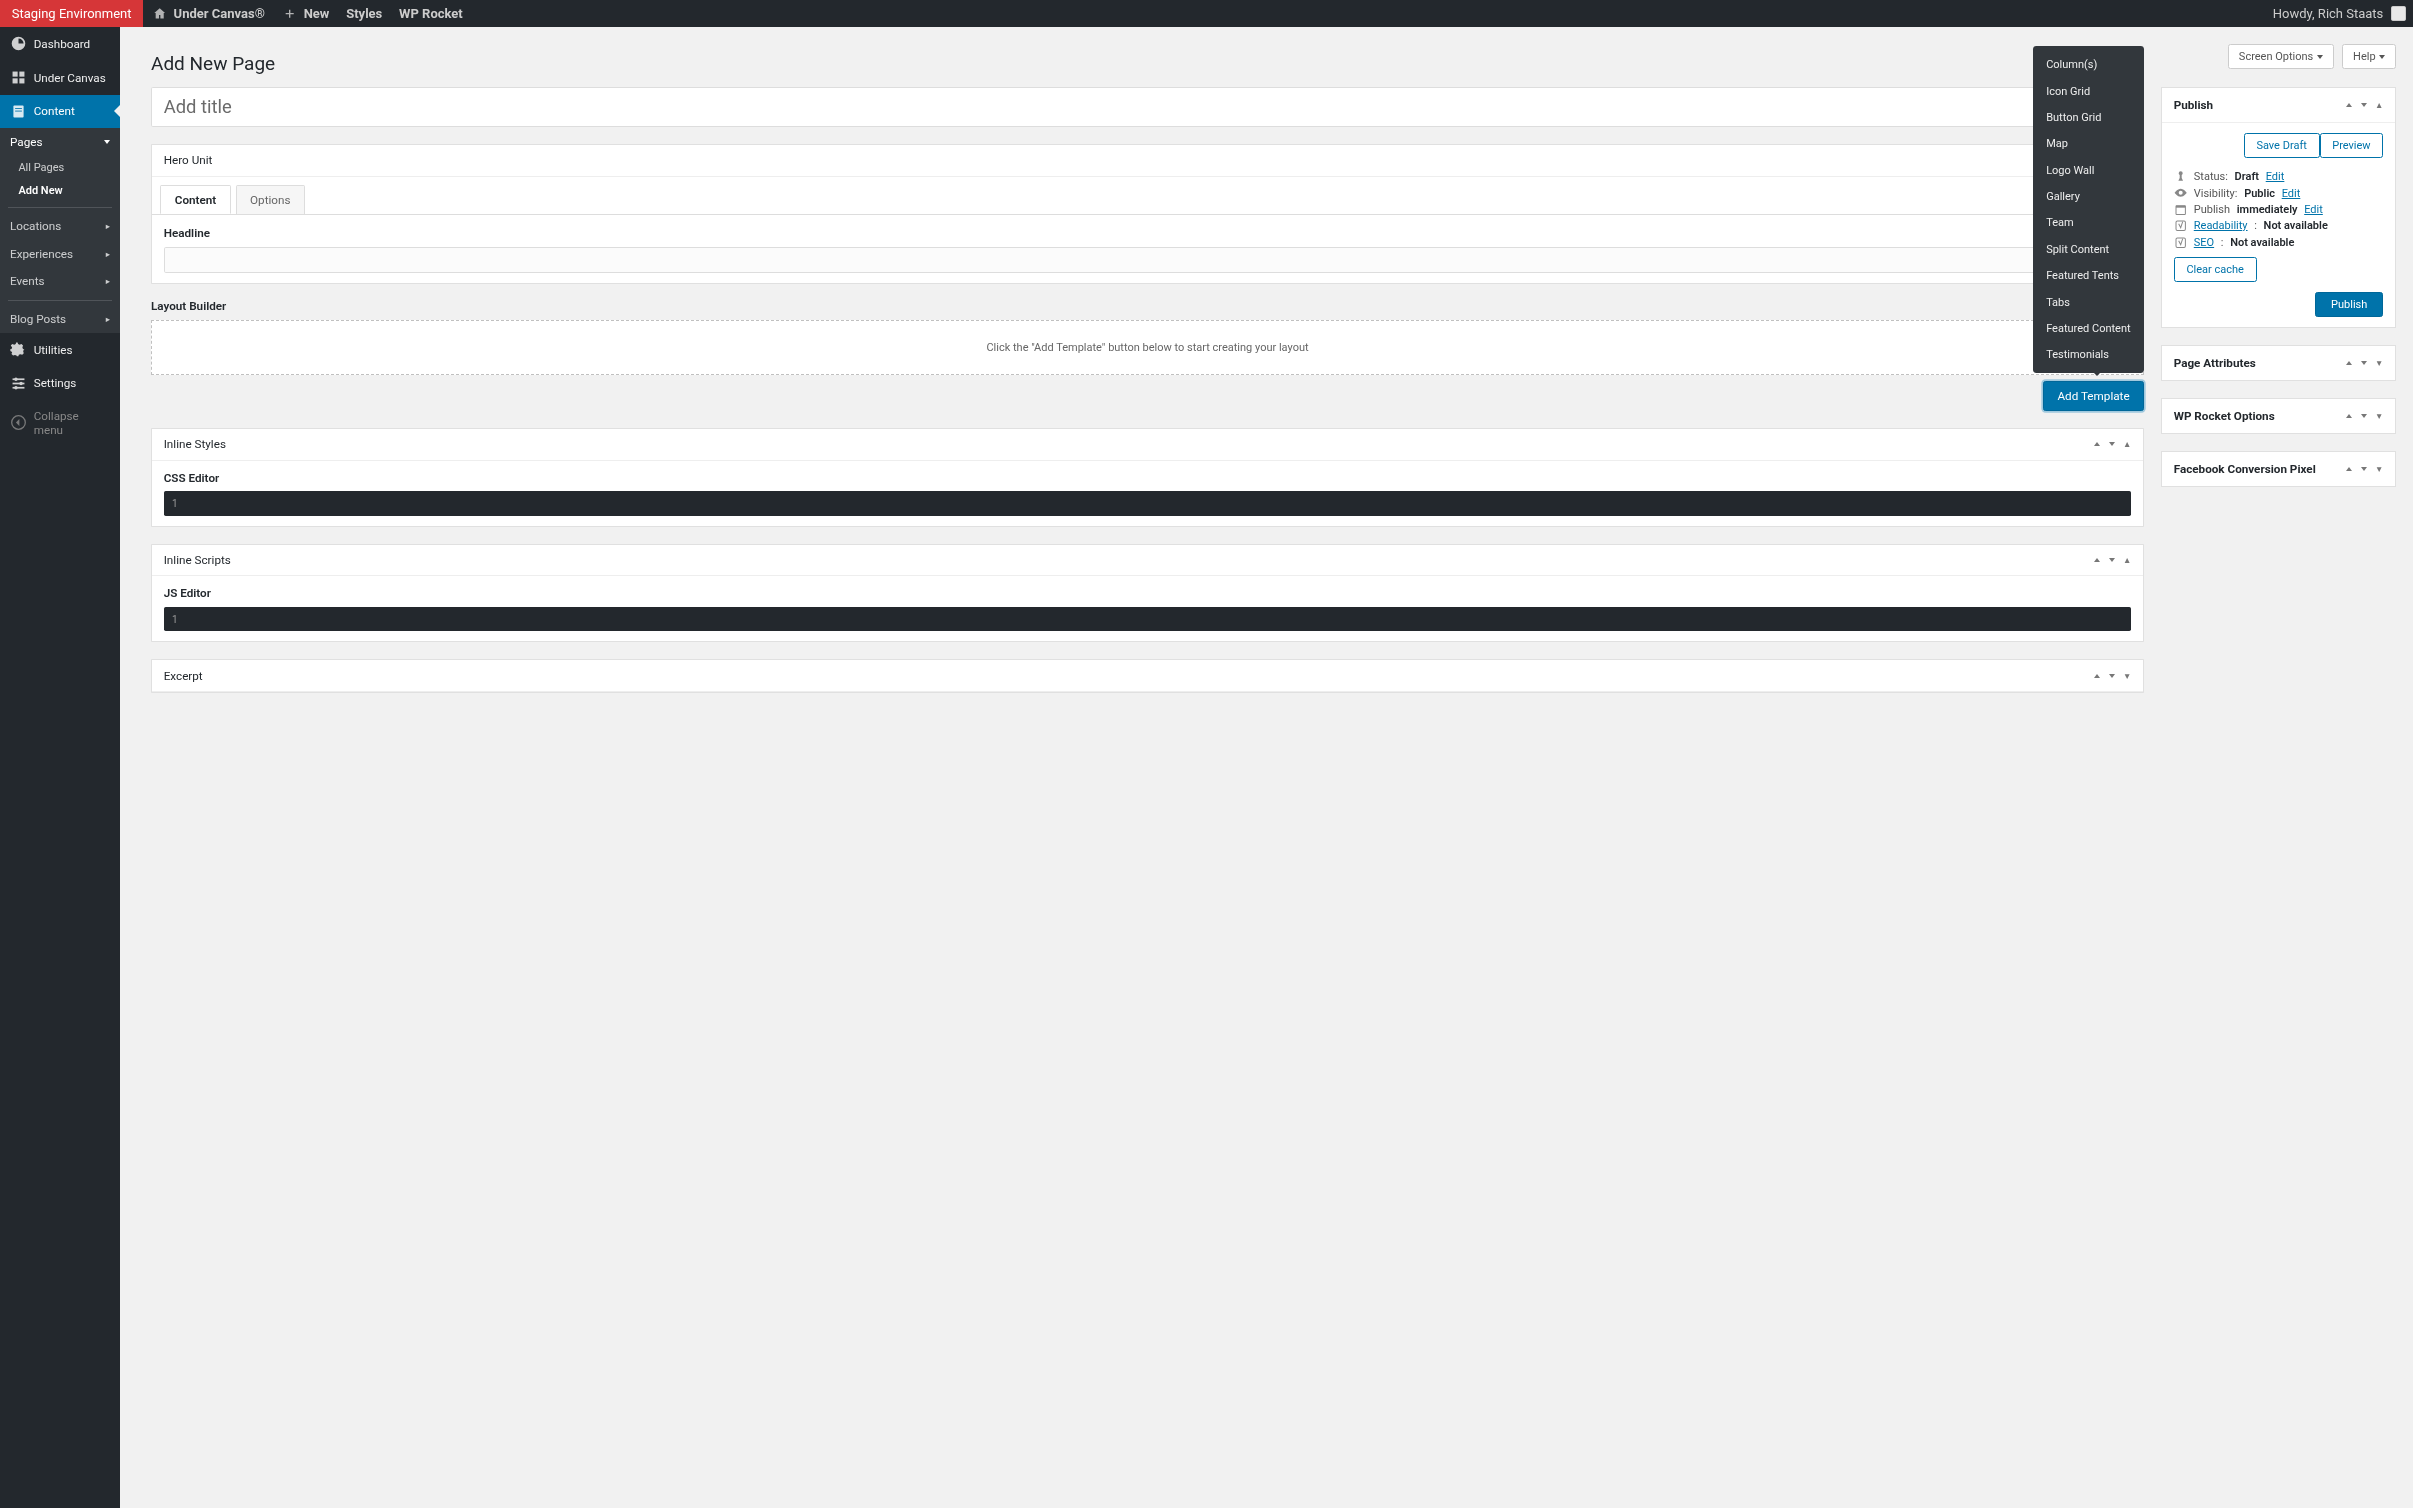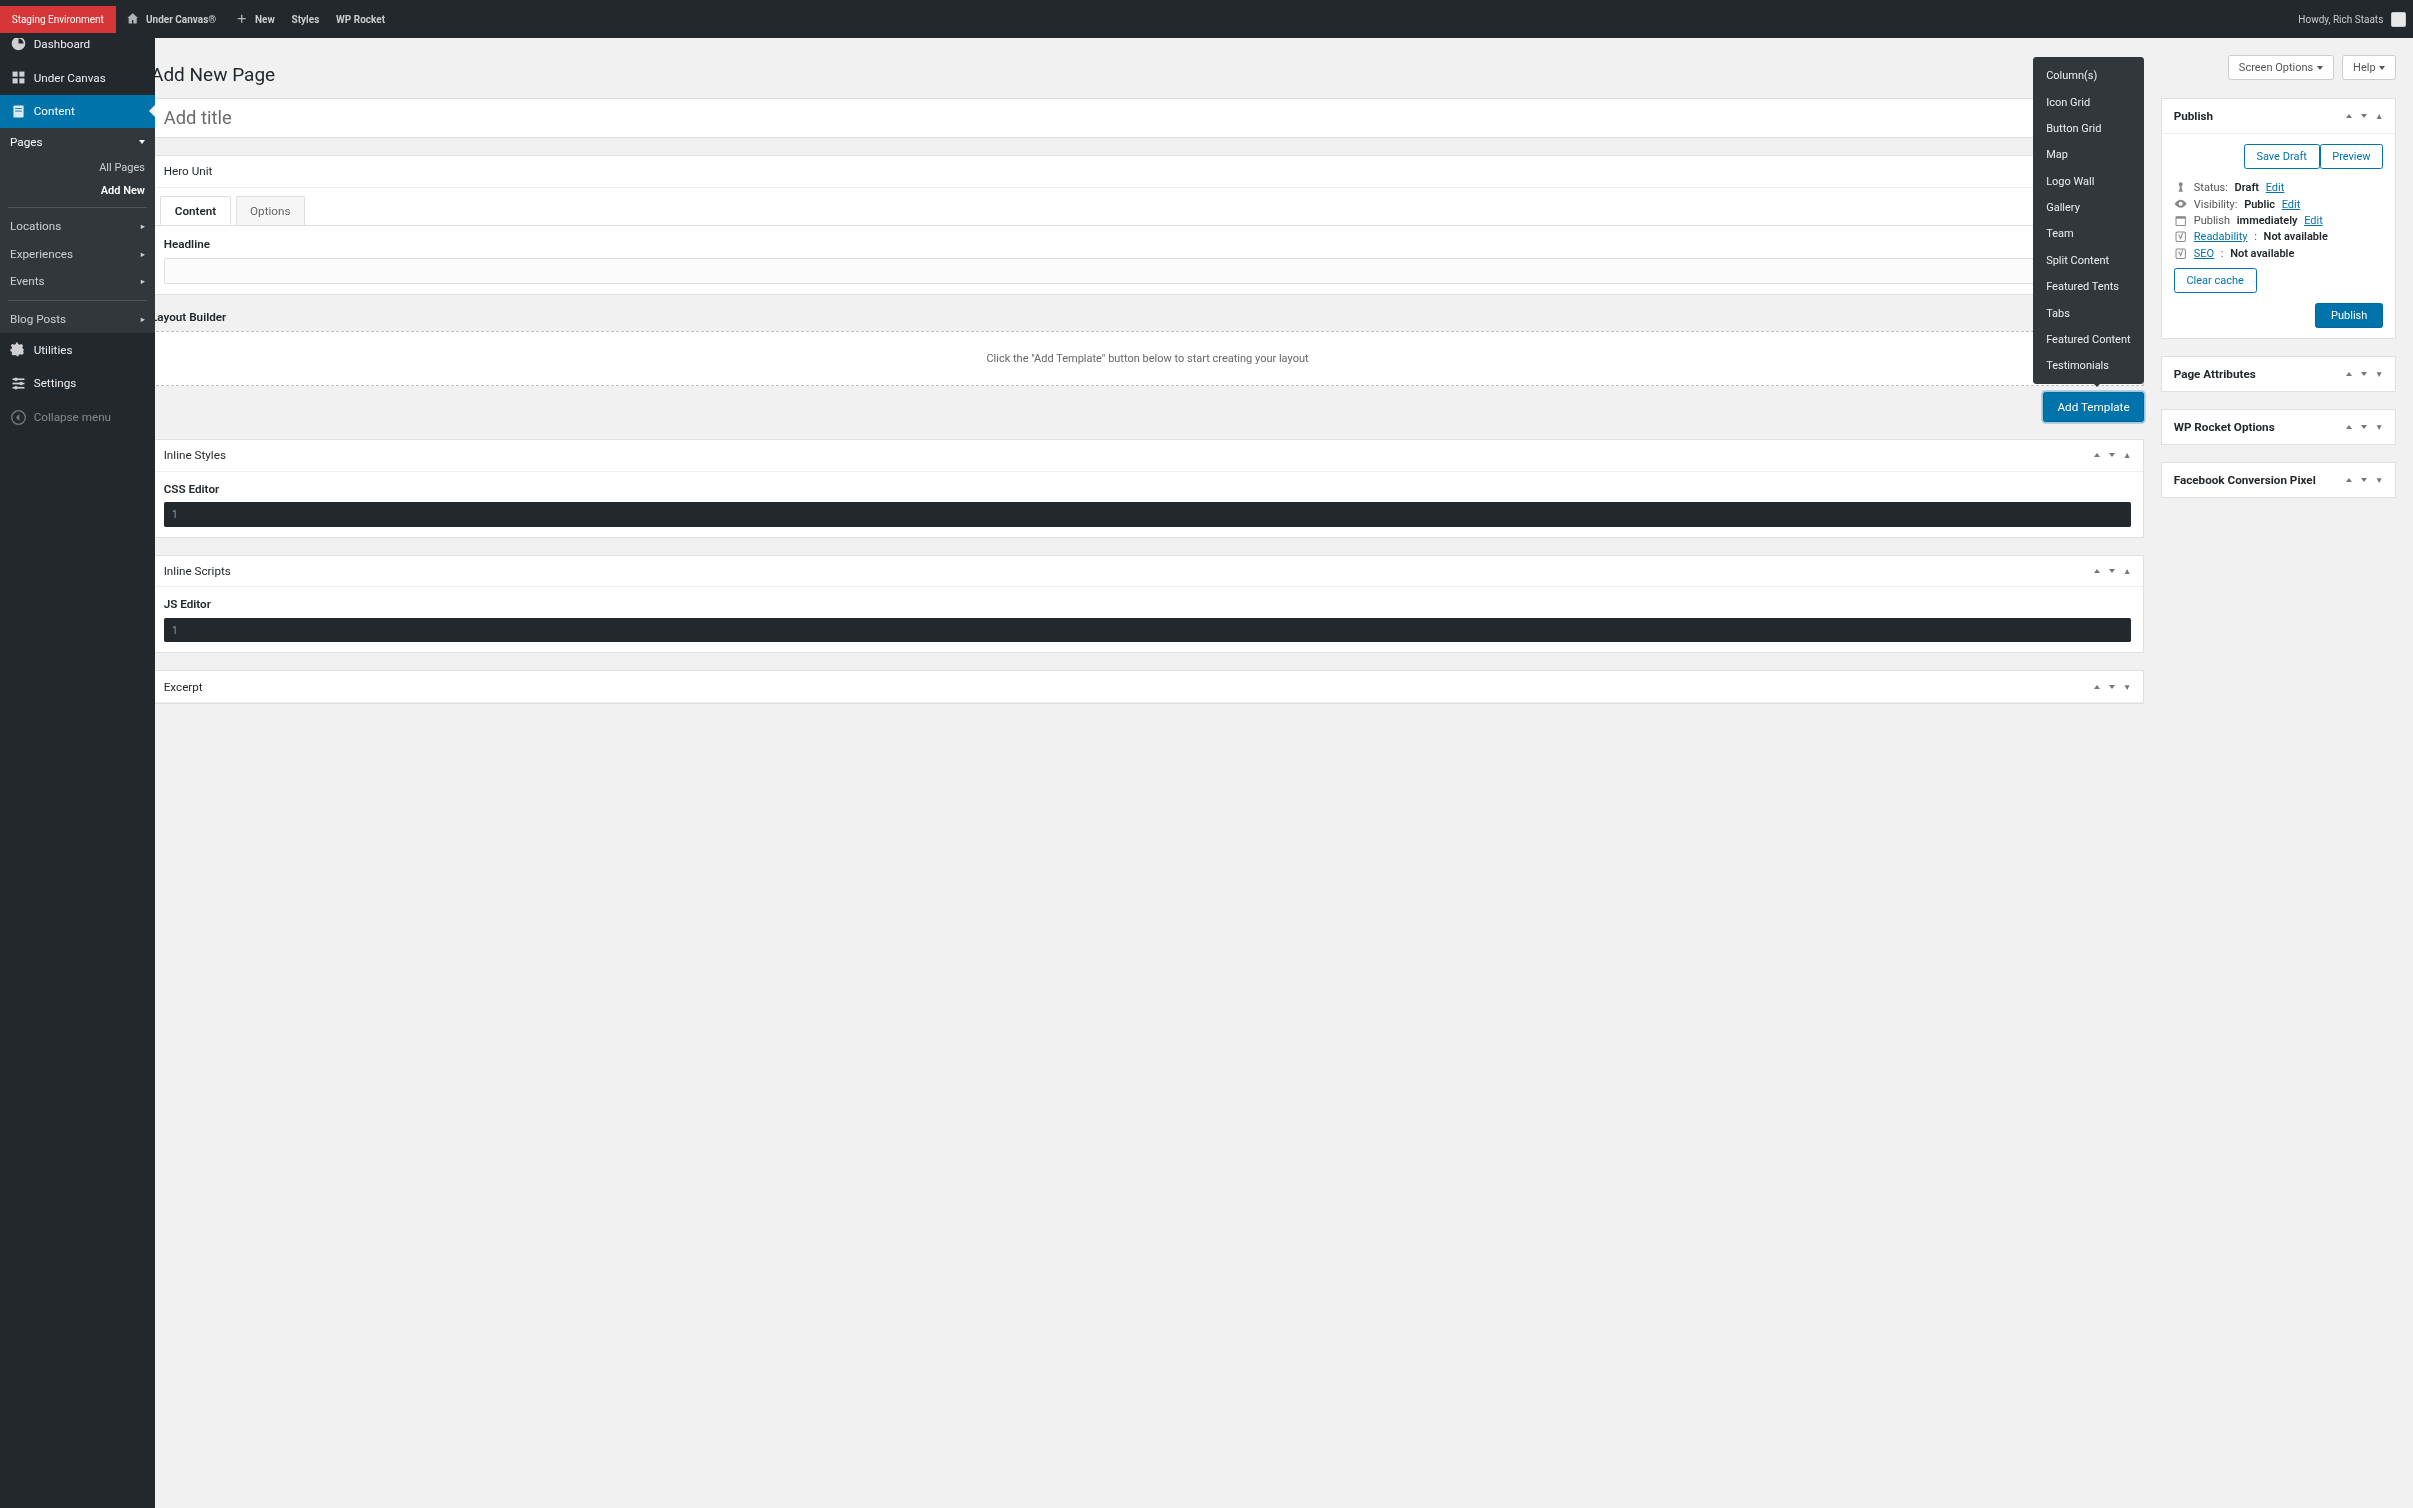--- a/index.html
+++ b/index.html
@@ -1,27 +1,27 @@
 <!DOCTYPE html>
 <html style="font-size:13.4px"><head>
 <meta charset="utf-8">
 <style>
 * { box-sizing: border-box; margin: 0; padding: 0; font-family: -apple-system, BlinkMacSystemFont, "Segoe UI", Roboto, "Helvetica Neue", Arial, sans-serif; }
 body { background: #f1f1f1; font-size: 11px; color: #333; overflow-x: hidden; }
 
 
-.admin-bar { background: #23282d; color: #ccc; height: 38px; display: flex; align-items: center; justify-content: space-between; font-size: 10px; position: relative; z-index: 100; }
+.admin-bar { background: #23282d; color: #ccc; height: 27px; display: flex; align-items: center; justify-content: space-between; font-size: 13px; position: relative; z-index: 100; }
 .admin-bar-left { display: flex; align-items: center; }
 .staging-badge { background: #d63638; color: #fff; padding: 0 11.7px; height: 27px; display: flex; align-items: center; font-weight: 400; }
 .admin-bar-item { padding: 0 8.4px; height: 27px; display: flex; align-items: center; color: #ccc; cursor: pointer; gap: 5px; font-weight: bold; }
 .admin-bar-right { display: flex; align-items: center; padding-right: 6.7px; gap: 8px; }
 .avatar-box { width: 15px; height: 15px; background: #e8e8e8; border: 0.8px solid #ccc; border-radius: 1.7px; }
 
 
-.sidebar { position: fixed; left: 0; top: 27px; bottom: 0; width: 155px; background: #23282d; color: #eee; z-index: 50; text-align: right; }
+.sidebar { position: fixed; left: 0; top: 27px; bottom: 0; width: 120px; background: #23282d; color: #eee; z-index: 50; }
 .sidebar-item { display: flex; align-items: center; padding: 8.4px 10px; color: #eee; cursor: pointer; font-size: 11.7px; gap: 6.7px; }
 .sidebar-item.active { background: #0073aa; color: #fff; position: relative; }
 .sidebar-item.active::after { content: ""; position: absolute; right: 0; top: 50%; transform: translateY(-50%); border: 6.7px solid transparent; border-right-color: #f1f1f1; }
 .sidebar-submenu { background: #32373c; }
 .sidebar-submenu .sidebar-subhead { display: flex; align-items: center; justify-content: space-between; padding: 6.7px 10px; color: #fff; font-size: 11.7px; cursor: pointer; }
 .sidebar-sub { padding: 5px 10px 5px 18.4px; font-size: 11px; color: rgba(255,255,255,0.75); cursor: pointer; }
 .sidebar-sub.current { color: #fff; font-weight: 600; }
 .sidebar-subhead-item { display: flex; align-items: center; justify-content: space-between; padding: 6.7px 10px; color: rgba(255,255,255,0.75); font-size: 11.7px; cursor: pointer; }
 .sidebar-sep { height: 0.8px; background: rgba(255,255,255,0.15); margin: 5px 8.4px; }
 .sidebar-icon { width: 17px; height: 17px; display: inline-flex; align-items: center; justify-content: center; opacity: 0.85; }

